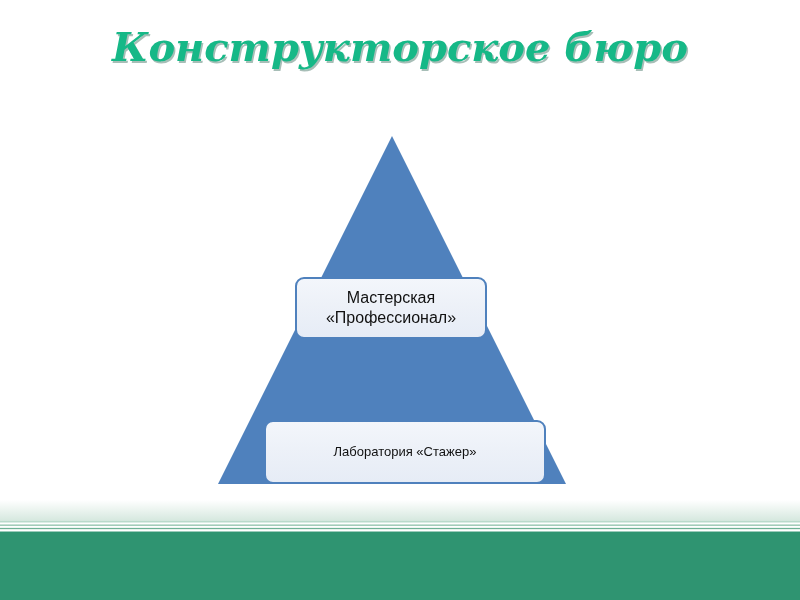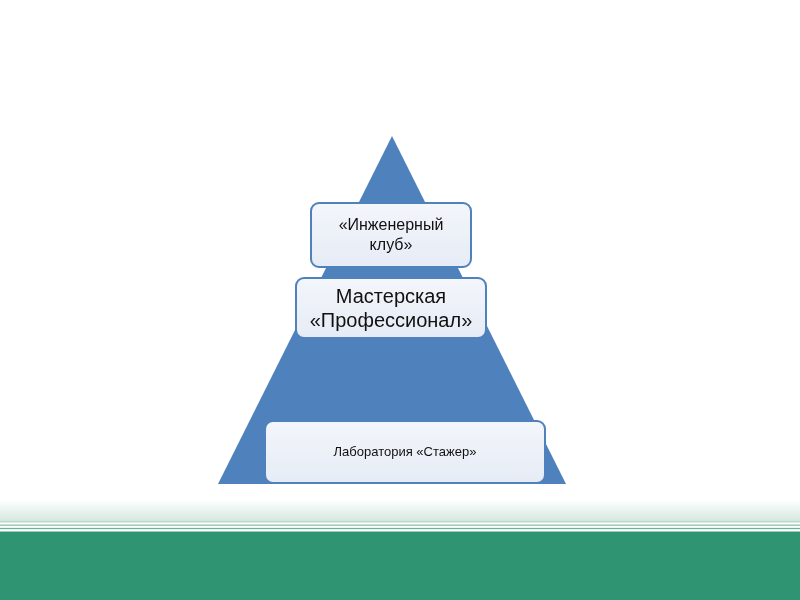--- a/index.html
+++ b/index.html
@@ -78,21 +78,21 @@
     color: #111111;
     font-family: "Liberation Sans", "DejaVu Sans", sans-serif;
   }
   .level-box .lbl {
     display: block;
     line-height: 1.22;
     padding: 0 6px;
   }
 
   .box-1 { left: 310px; top: 202px; width: 162px; height: 66px; font-size: 16px; }
-  .box-2 { left: 295px; top: 277px; width: 192px; height: 62px; font-size: 20px; }
+  .box-2 { left: 295px; top: 277px; width: 192px; height: 62px; font-size: 16px; }
   .box-3 { left: 267px; top: 353px; width: 245px; height: 62px; font-size: 16px; }
   .box-4 { left: 264px; top: 420px; width: 282px; height: 64px; font-size: 13px; }
 
   
   .footer-deco {
     position: absolute;
     left: 0;
     top: 500px;
     width: 800px;
     height: 33px;
@@ -119,33 +119,31 @@
     height: 67px;
     background: #2F9471;
   }
 </style>
 </head>
 <body>
 
 <div class="slide">
 
   <div class="title-block">
+    <div class="title-line">Конструкторское бюро</div>
   </div>
 
   <div class="pyramid-wrap">
 
     <div class="pyramid-triangle">
       <svg width="348" height="348" viewBox="0 0 348 348" xmlns="http://www.w3.org/2000/svg">
         <polygon points="174,0 348,348 0,348" fill="#4F81BD"></polygon>
       </svg>
     </div>
 
-    <div class="level-box box-1">
-      <span class="lbl">«Инженерный клуб»</span>
-    </div>
 
     <div class="level-box box-2">
       <span class="lbl">Мастерская «Профессионал»</span>
     </div>
 
 
     <div class="level-box box-4">
       <span class="lbl">Лаборатория «Стажер»</span>
     </div>
 

